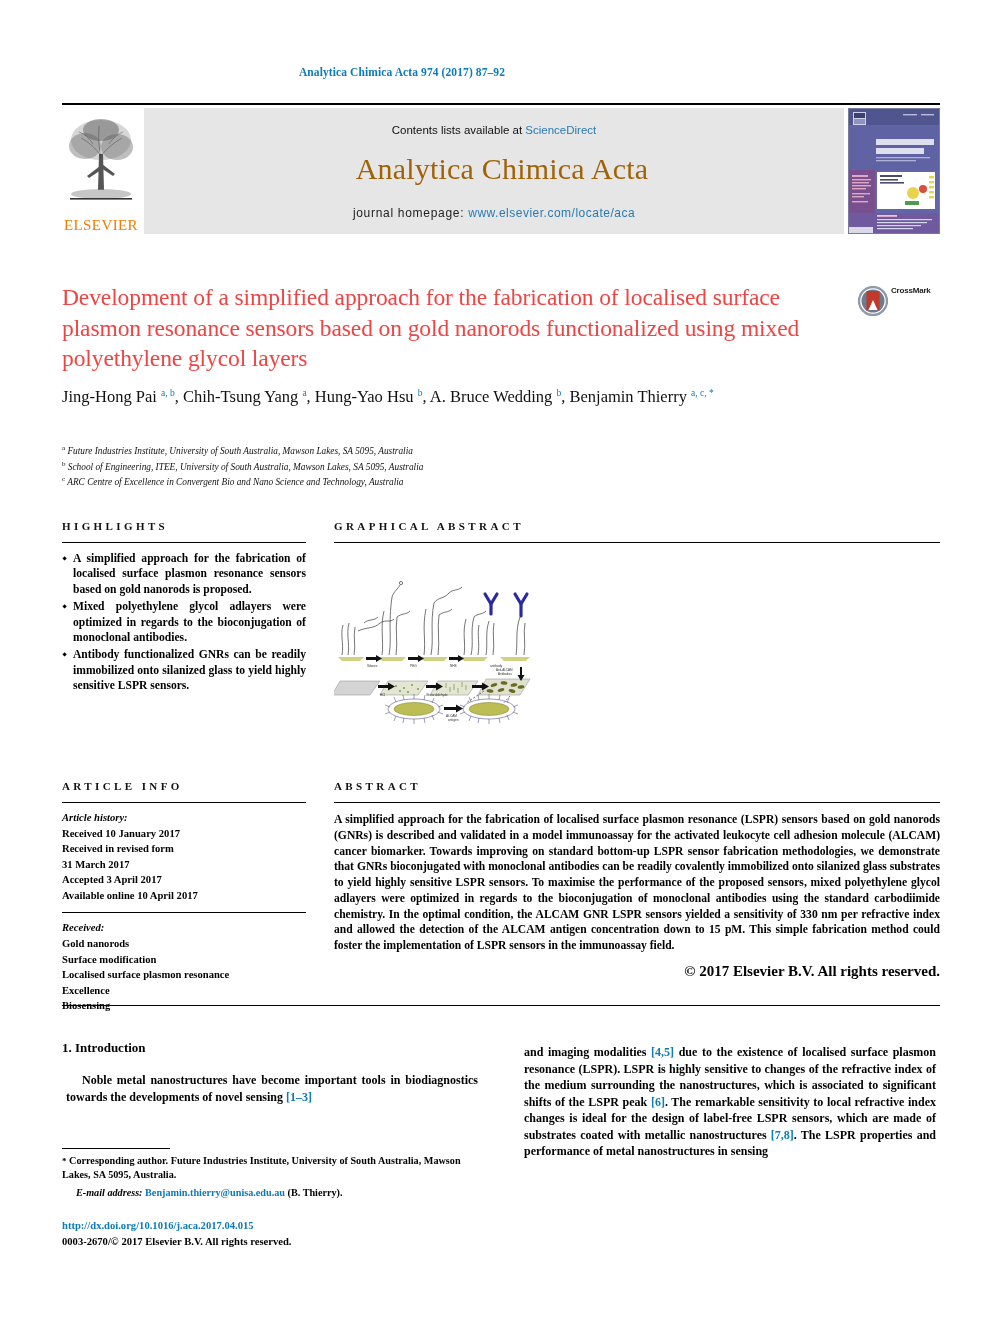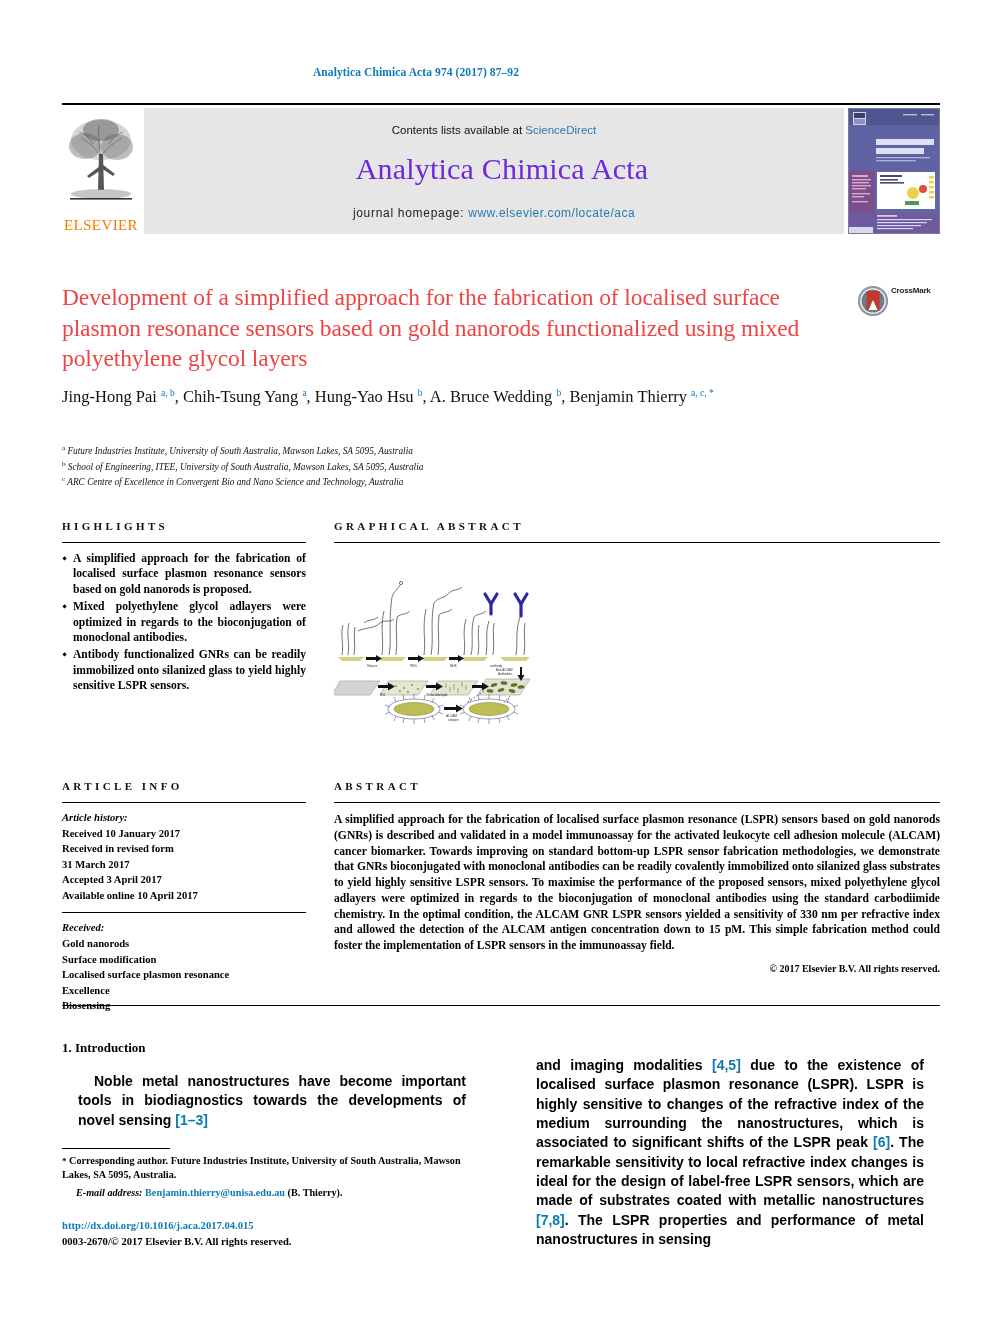--- a/index.html
+++ b/index.html
@@ -20,21 +20,21 @@
     position: relative;
     width: 992px;
     height: 1323px;
     box-sizing: border-box;
   }
 
   
   .running-head {
     position: absolute;
     top: 66px;
-    left: 14px;
+    left: 0;
     width: 804px;
     text-align: center;
     font-family: "Liberation Serif", serif;
     font-size: 11.5px;
     font-weight: bold;
     color: #0b7ab5;
     letter-spacing: 0.1px;
   }
 
   
@@ -93,21 +93,21 @@
     margin-top: 2px;
     font-family: "Liberation Sans", sans-serif;
     font-size: 11.5px;
   }
   .contents-line .sd {
     color: #2a7ab0;
   }
   .journal-title {
     font-family: "Liberation Serif", serif;
     font-size: 30px;
-    color: #6d28d9;
+    color: #a16207;
     margin: 16px 0 20px 16px;
     letter-spacing: 0.2px;
   }
   .homepage-line {
     font-family: "Liberation Sans", sans-serif;
     font-size: 12px;
     letter-spacing: 0.7px;
     color: #222;
   }
   .homepage-line .url {
@@ -294,21 +294,21 @@
   .abstract-text {
     padding-top: 9px;
     font-size: 11.6px;
     line-height: 1.36;
     text-align: justify;
     font-weight: bold;
     font-family: "Liberation Serif", serif;
   }
   .copyright-line {
     text-align: right;
-    font-size: 10px;
+    font-size: 15px;
     font-weight: bold;
     margin-top: 9px;
   }
 
   
   .body-rule {
     position: absolute;
     top: 1005px;
     left: 62px;
     width: 878px;
@@ -326,27 +326,27 @@
     left: 520px;
     width: 420px;
   }
   .sec-head {
     font-size: 13px;
     font-weight: bold;
     font-family: "Liberation Serif", serif;
     margin: 0 0 16px 0;
   }
   .para {
-    font-size: 14px;
+    font-size: 12px;
     line-height: 1.38;
     text-align: justify;
     font-weight: bold;
     text-indent: 16px;
-    margin: 16px;
-    font-family: Liberation Sans, sans-serif;
+    margin: 4px;
+    font-family: Liberation Serif, serif;
   }
   .para.noindent { text-indent: 0; }
   .ref { color: #0b7ab5; }
 
   
   .footnote {
     position: absolute;
     top: 1148px;
     left: 62px;
     width: 420px;

